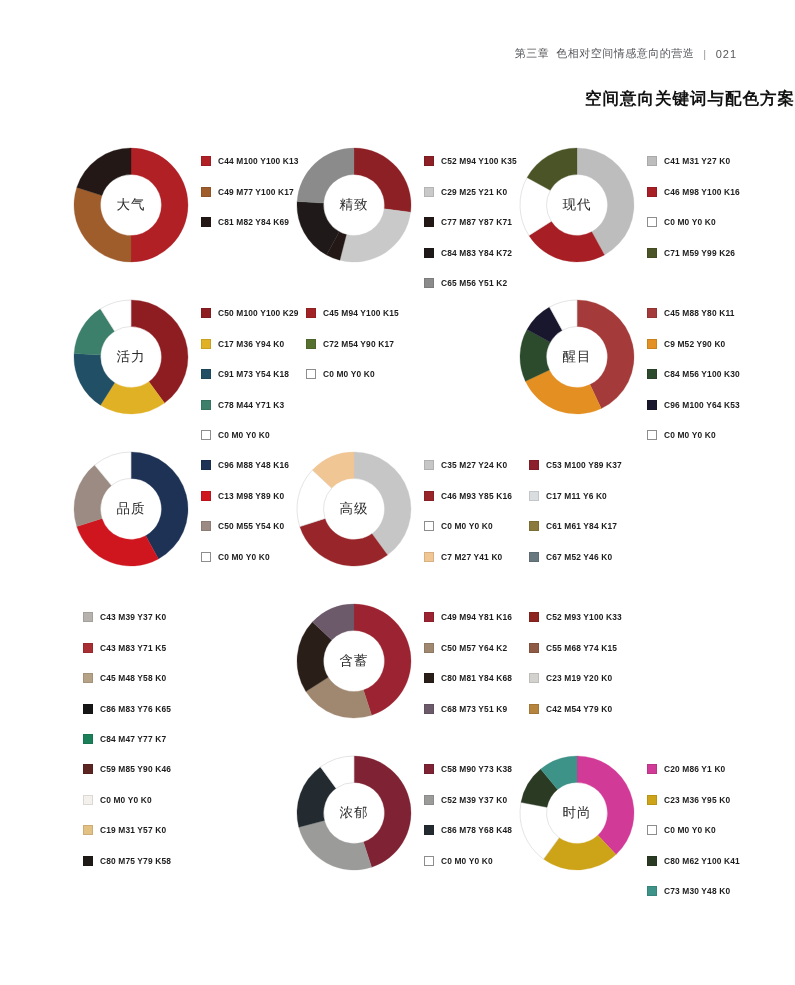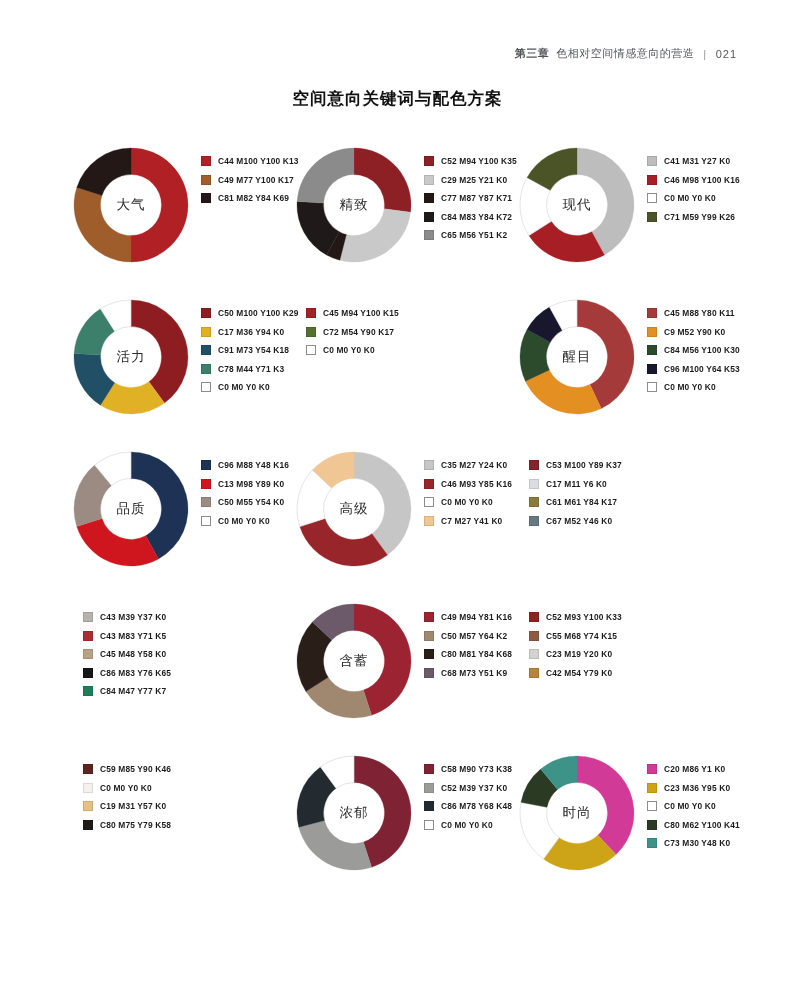--- a/index.html
+++ b/index.html
@@ -22,31 +22,31 @@
     top: 46px;
     right: 58px;
     display: flex;
     align-items: center;
     gap: 7px;
     font-size: 11px;
     color: #55565a;
     letter-spacing: 0.5px;
     white-space: nowrap;
   }
-  .page-header .chapter { font-weight: 700; }
+  .page-header .chapter { font-weight: 400; }
   .page-header .divider { color: #9a9a9a; padding: 0 2px; }
   .page-header .pagenum { color: #55565a; letter-spacing: 1px; }
 
   
   .page-title {
     position: absolute;
     top: 88px;
     left: 0;
     width: 795px;
-    text-align: center;
+    text-align: right;
     font-size: 16.5px;
     font-weight: 700;
     letter-spacing: 1px;
     color: #111111;
   }
 
   
   .chart-grid {
     position: absolute;
     top: 140px;
@@ -89,21 +89,21 @@
     letter-spacing: 1px;
     pointer-events: none;
   }
 
   .legend {
     margin-left: 11px;
     margin-top: 12px;
     display: flex;
     flex-direction: column;
     justify-content: flex-start;
-    gap: 0px;
+    gap: 12px;
   }
   .legend-item {
     display: flex;
     align-items: center;
     height: 18.5px;
   }
   .legend-swatch {
     width: 10px;
     height: 10px;
     flex: 0 0 auto;

